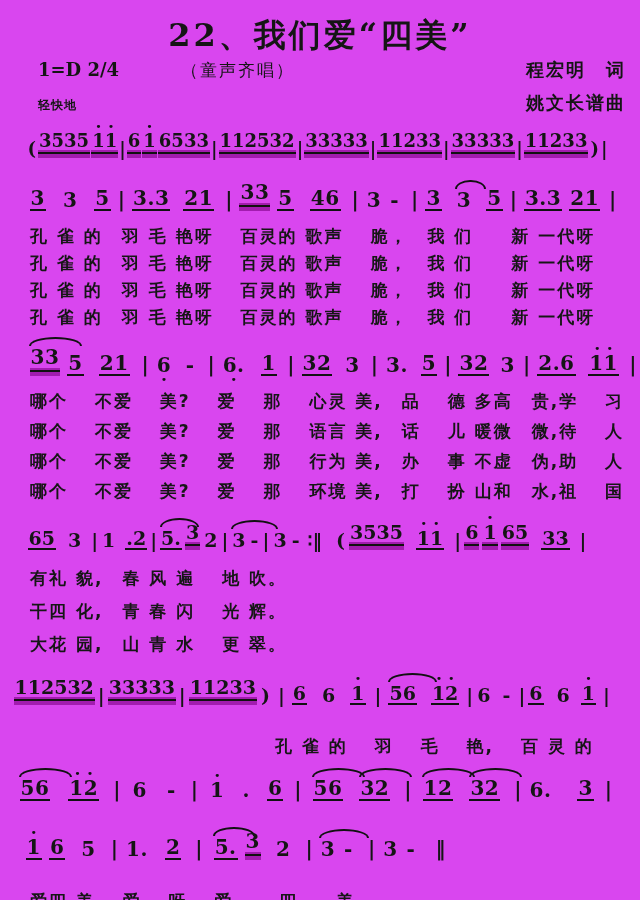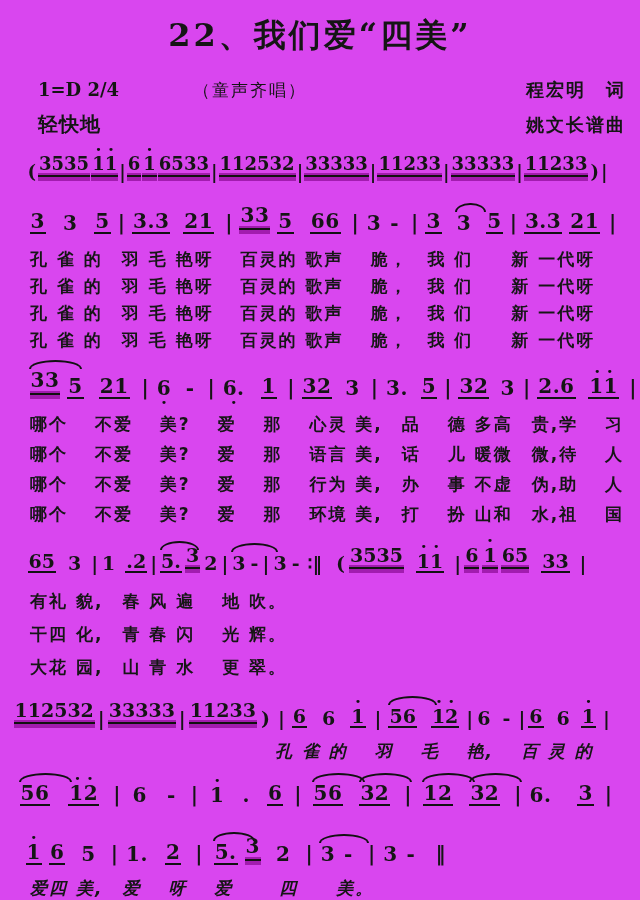--- a/index.html
+++ b/index.html
@@ -7,26 +7,26 @@
     width:640px;height:900px;box-sizing:border-box;overflow:hidden;
     background:#d946ef;color:#151515;position:relative;
     font-family:"DejaVu Sans","Liberation Sans",sans-serif;
   }
   
   .title{
     text-align:center;margin:14px 0 0;font-size:32px;font-weight:bold;
     letter-spacing:3px;font-family:"DejaVu Serif","Liberation Serif",serif;
   }
   .meta-row{display:flex;align-items:baseline;margin:0 14px 0 38px;}
-  .meta-row.r1{margin-top:20px;gap:12px;}
+  .meta-row.r1{}
   .meta-row.r2{margin-top:9px;}
   .key-time{font-family:"DejaVu Serif","Liberation Serif",serif;font-size:18px;font-weight:bold;}
   .ensemble{margin-left:62px;font-size:17px;font-weight:normal;letter-spacing:2px;}
   .credit{margin-left:auto;font-size:18px;font-weight:bold;letter-spacing:2px;}
-  .tempo{font-size:20px;font-weight:bold;letter-spacing:1px;}
+  .tempo{font-size:12px;font-weight:bold;letter-spacing:1px;}
   
   .mline{display:flex;align-items:flex-end;margin:6px 0 0 26px;flex-wrap:nowrap;}
   .tok{display:inline-flex;flex-direction:column;align-items:center;margin:0 3.5px;}
   .mline.dense .tok{margin:0 .5px;}
   .mline.semi  .tok{margin:0 1.5px;}
   .top{height:10px;display:flex;align-items:flex-end;justify-content:center;width:100%;position:relative;}
   .txt{
     font-family:"DejaVu Serif","Liberation Serif",serif;font-weight:bold;
     font-size:20px;line-height:21px;letter-spacing:.5px;position:relative;padding:0 1px;
     white-space:pre;
@@ -50,21 +50,21 @@
   .lyr{
     font-weight:bold;font-size:17px;letter-spacing:2px;margin-left:30px;
     white-space:pre;color:#161616;
   }
   .lgrpA .lyr{line-height:27px;}
   .lgrpB .lyr{line-height:30px;}
   .lgrpC .lyr{line-height:33px;}
   .lgrpA{margin-top:4px;}
   .lgrpB{margin-top:2px;}
   .lgrpC{margin-top:4px;}
-  .lyr.solo{line-height:24px;margin-top:3px;font-style:italic;}
+  .lyr.solo{line-height:24px;margin-top:21px;}
   .lyr.indent{margin-left:275px;}
 </style>
 </head>
 <body>
 
 <div class="page">
 
   <div class="title">22、我们爱“四美”</div>
 
   <div class="meta-row r1">
@@ -226,21 +226,21 @@
         <span class="bot"></span>
       </span>
       <span class="tok u1">
         <span class="top"></span>
         <span class="txt">5</span>
         <span class="bot"></span>
       </span>
       <span class="sp" style="width: 9px;"></span>
       <span class="tok u1">
         <span class="top"></span>
-        <span class="txt">66</span>
+        <span class="txt">46</span>
         <span class="bot"></span>
       </span>
       <span class="sp" style="width: 4px;"></span>
       <span class="tok bar">
         <span class="top"></span>
         <span class="txt">|</span>
         <span class="bot"></span>
       </span>
       <span class="tok">
         <span class="top"></span>

